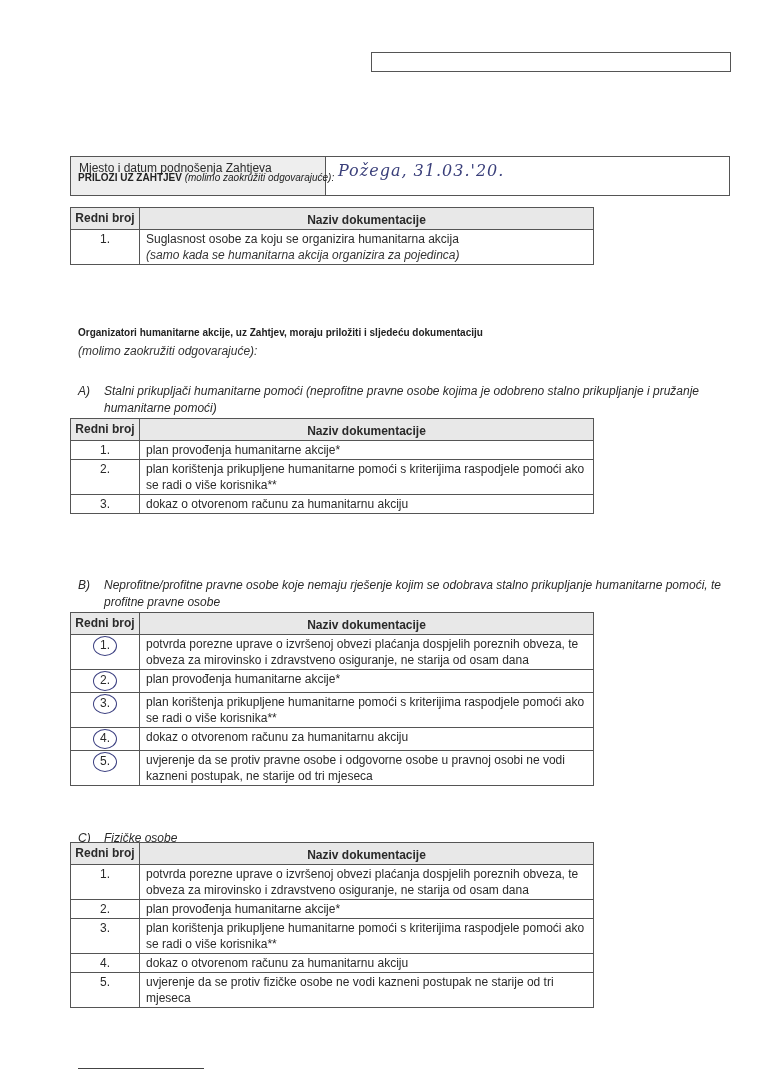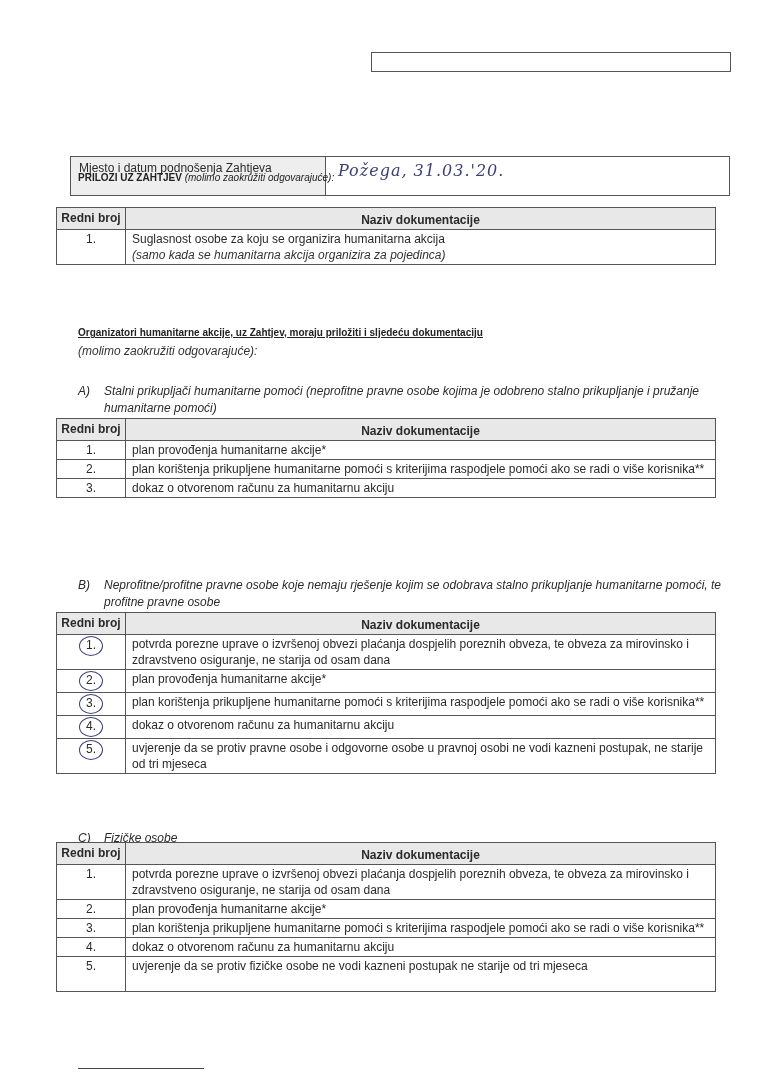--- a/index.html
+++ b/index.html
@@ -8,21 +8,21 @@
       font-family: "Liberation Sans", sans-serif; color: #2a2a2a; font-size: 12px;
     }
     .abs { position: absolute; }
     .topbox { left: 371px; top: 52px; width: 360px; height: 20px; border: 1.5px solid #555; box-sizing: border-box; }
     .place-table { left: 70px; top: 108px; width: 660px; height: 40px; border: 1.5px solid #555; box-sizing: border-box; display: flex; margin-top: 48px; }
     .place-label { width: 255px; background: #eeeeee; border-right: 1.5px solid #555; padding: 3px 8px; box-sizing: border-box; font-size: 12px; line-height: 17px; }
     .place-value { flex: 1; padding: 4px 12px; font-family: "DejaVu Serif", serif; font-style: italic; font-size: 16px; color: #3a3f7a; letter-spacing: 1px; }
     .heading { font-size: 10px; font-weight: bold; color: #222; }
     .heading i { font-weight: normal; }
     .note { font-style: italic; font-size: 12px; color: #333; }
-    table.docs { position: absolute; left: 56px; width: 660px; border-collapse: collapse; font-size: 12px; }
+    table.docs { position: absolute; left: 70px; width: 524px; border-collapse: collapse; font-size: 12px; }
     table.docs td, table.docs th { border: 1.5px solid #555; padding: 1px 6px; line-height: 16px; vertical-align: top; }
     table.docs th { background: #e8e8e8; font-weight: bold; }
     table.docs th.num { width: 56px; text-align: center; padding: 2px 0; }
     table.docs th.name { vertical-align: top; padding-top: 4px; }
     table.docs td.num { text-align: center; width: 56px; position: relative; }
     .circ { display: inline-block; width: 24px; height: 20px; border: 1.5px solid #3b3f80; border-radius: 50%; line-height: 20px; box-sizing: border-box; line-height: 17px; }
     .footline { left: 78px; top: 1068px; width: 126px; border-top: 1px solid #444; }
     .sub { left: 104px; font-style: italic; font-size: 12px; line-height: 17px; width: 620px; }
     .sub .letter { display: inline-block; width: 26px; margin-left: -26px; }
   </style>
@@ -50,21 +50,21 @@
   <tr>
     <td class="num">1.</td>
     <td>
       <div>Suglasnost osobe za koju se organizira humanitarna akcija</div>
       <div class="note">(samo kada se humanitarna akcija organizira za pojedinca)</div>
     </td>
   </tr>
 </tbody>
   </table>
 
-<div class="abs heading" style="left:78px; top:327px;text-decoration:underline;">Organizatori  humanitarne akcije,  uz Zahtjev, moraju priložiti i sljedeću dokumentaciju</div>
+<div class="abs heading" style="left:78px; top:327px;">Organizatori  humanitarne akcije,  uz Zahtjev, moraju priložiti i sljedeću dokumentaciju</div>
 <div class="abs note" style="left:78px; top:344px;">(molimo zaokružiti odgovarajuće):</div>
 
 <div class="abs sub" style="top:383px;">
   <span class="letter">A)</span><span>Stalni prikupljači humanitarne pomoći (neprofitne pravne osobe kojima je odobreno stalno prikupljanje i pružanje humanitarne pomoći)</span>
 </div>
 
 <table class="docs" style="top:418px;">
   <tbody>
       <tr>
     <th class="num">Redni broj</th>

